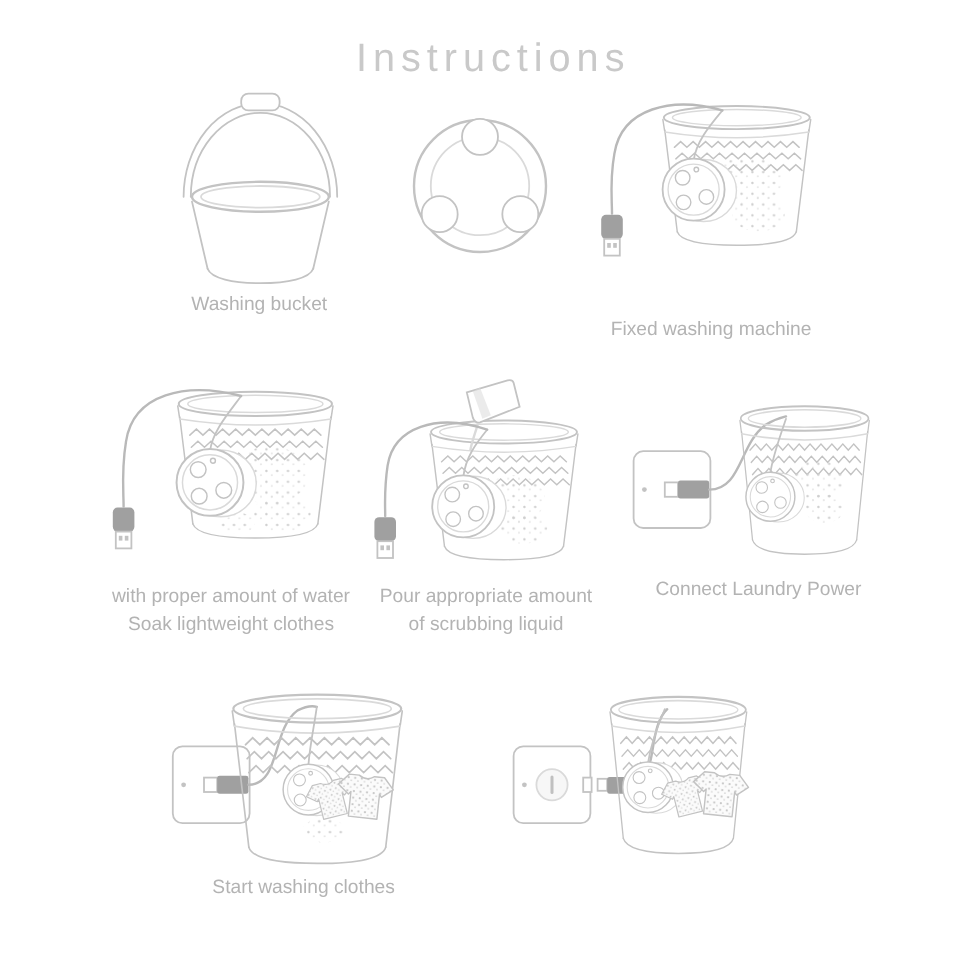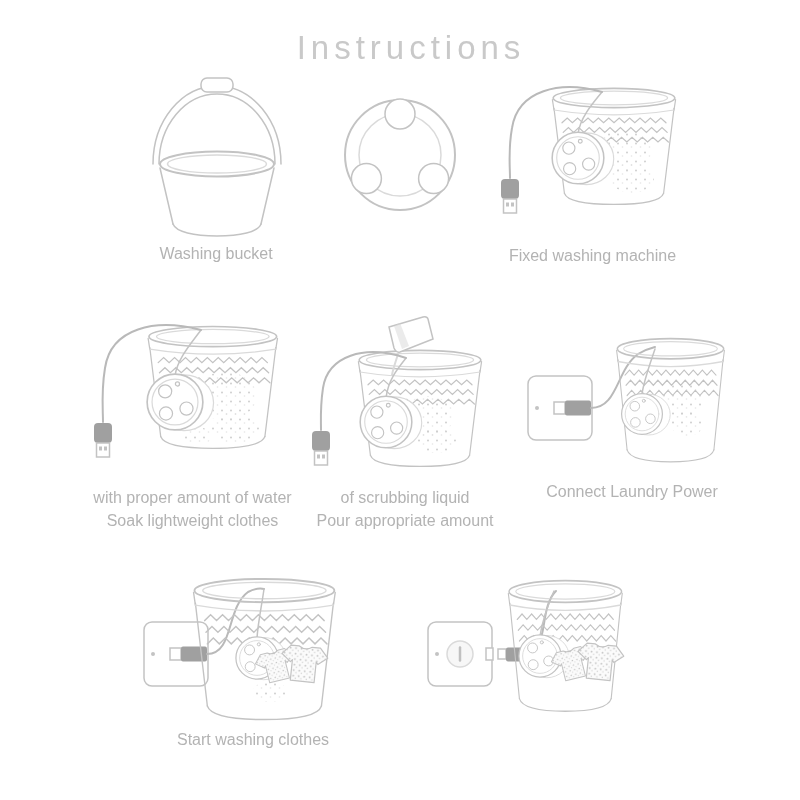--- a/index.html
+++ b/index.html
@@ -16,21 +16,21 @@
   figcaption{width:100%;text-align:center;color:var(--text);font-size:16px;line-height:23px;}
   svg{display:block;}
   .s{fill:none;stroke:var(--line);stroke-width:1.5;stroke-linecap:round;}
   .sf{fill:#fff;stroke:var(--line);stroke-width:1.5;}
   .soft{stroke:var(--line_soft);}
   .w2{stroke-width:2;}
   .cable{fill:none;stroke:var(--cable);stroke-width:2;stroke-linecap:round;}
   .shirt{stroke:var(--line);stroke-width:1.3;fill:url(#speckDark);stroke-linejoin:round;}
   .f1{left:118px;top:72px;width:196px;}
   .f2{left:340px;top:95px;width:120px;}  .f2 figcaption{margin-top:28px;}
-  .f3{left:490px;top:78px;width:205px;}  .f3 figcaption{margin-top:4px;}
+  .f3{left:490px;top:78px;width:205px;}  .f3 figcaption{margin-top:23px;}
   .f4{left:85px; top:318px;width:215px;} .f4 figcaption{margin-top:2px;}
   .f5{left:300px;top:312px;width:210px;} .f5 figcaption{margin-top:2px;}
   .f6{left:518px;top:330px;width:228px;} .f6 figcaption{}
   .f7{left:120px;top:574px;width:266px;} .f7 figcaption{margin-top:4px;}
   .f8{left:420px;top:574px;width:286px;} .f8 figcaption{margin-top:4px;}
 </style>
 </head>
 <body>
 
 <svg width="0" height="0" style="position:absolute" aria-hidden="true">
@@ -169,22 +169,22 @@
       <path class="s" d="M86,86 C88,68 98,56 106,46"></path>
       <g transform="translate(86,110) scale(0.76)">
           <use href="#washer-device"></use>
         </g>
       <path class="cable" d="M106,46 C64,32 28,44 23,76 C20,96 21,108 21,118"></path>
       <g transform="translate(21,118)">
           <use href="#usb-plug"></use>
         </g>
     </svg>
     <figcaption>
+      <div>Pour appropriate amount</div>
       <div>of scrubbing liquid</div>
-      <div>Pour appropriate amount</div>
     </figcaption>
   </figure>
 
   <figure class="f6">
     <svg width="228" height="150" viewBox="0 0 228 150">
       <g transform="translate(10,46)">
           <use href="#socket"></use>
         </g>
       <rect class="sf" x="36" y="72" width="11" height="12"></rect>
       <rect x="47" y="70.5" width="26" height="15" rx="2" fill="var(--plug)"></rect>

